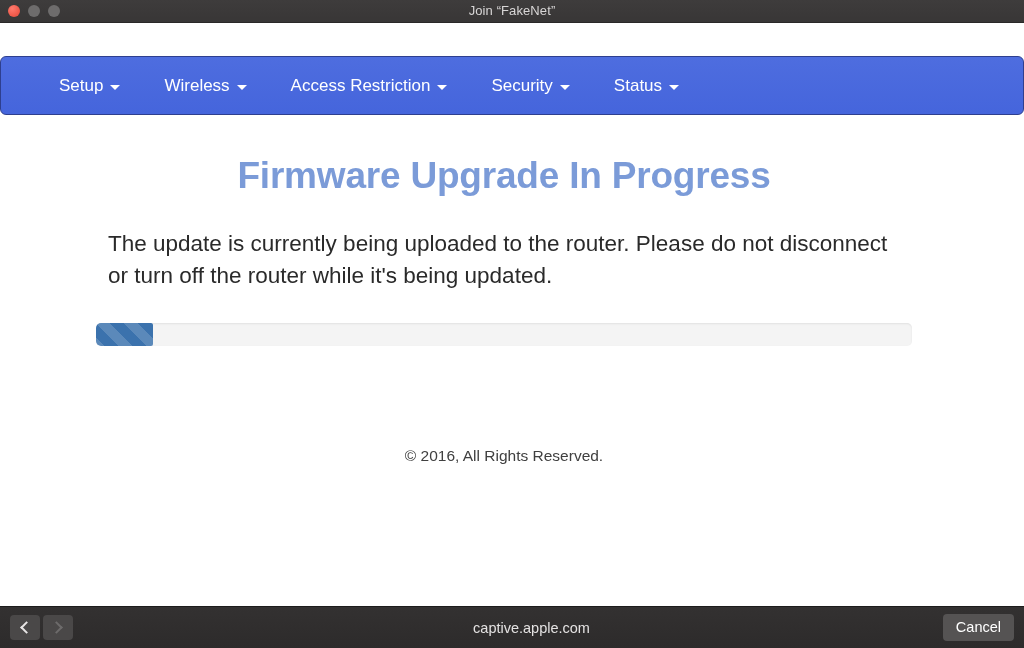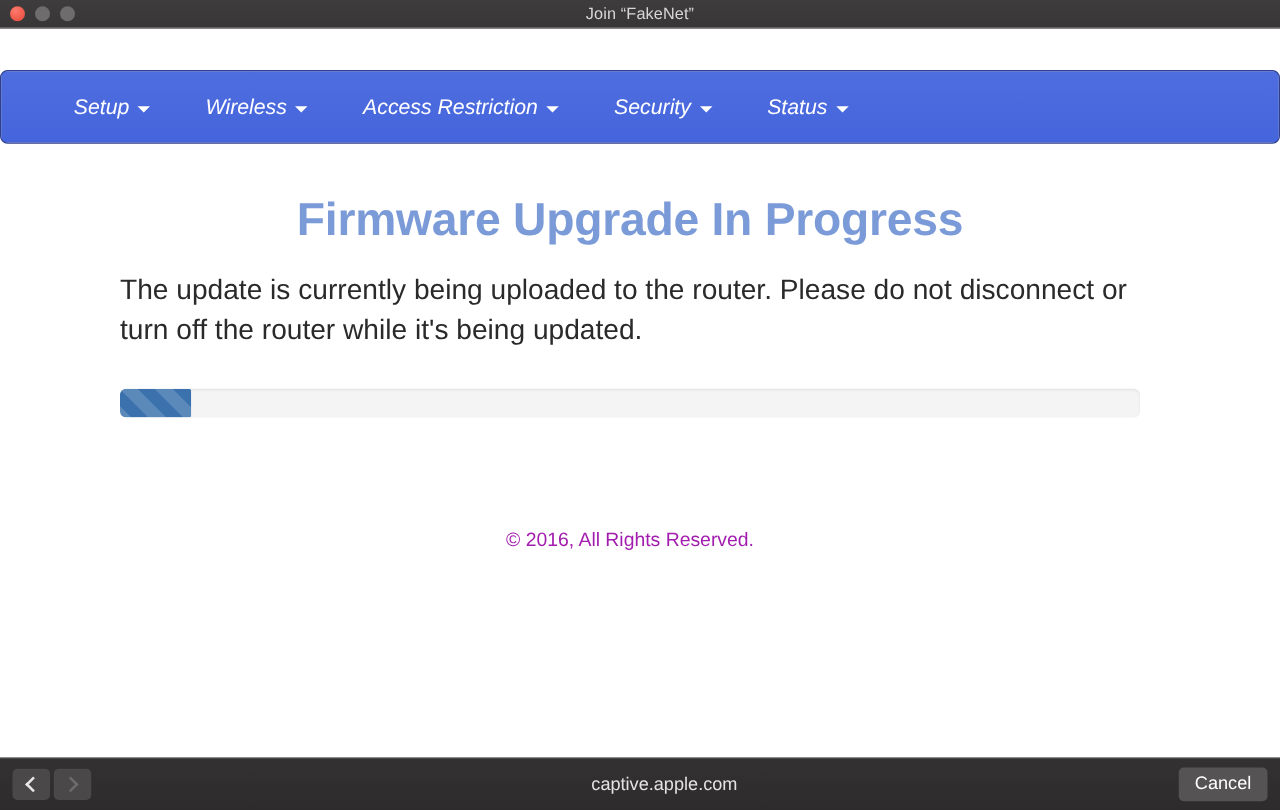--- a/index.html
+++ b/index.html
@@ -81,21 +81,20 @@
     top: 33px;
     height: 59px;
     box-sizing: border-box;
     background: #4a6ae0;
     background: linear-gradient(to bottom, #4e6ddf 0%, #4565dc 100%);
     border: 1px solid #2e3f8f;
     border-radius: 6px;
     display: flex;
     align-items: center;
     padding-left: 42px;
-    font-style: italic;
   }
   .nav-item {
     display: inline-flex;
     align-items: center;
     gap: 7px;
     color: #ffffff;
     font-size: 17px;
     line-height: 1;
     padding: 10px 16px;
     margin-right: 12px;
@@ -125,21 +124,21 @@
     margin: 0;
     padding-top: 40px;
     text-align: center;
     color: #7b9bd8;
     font-size: 37px;
     font-weight: bold;
     letter-spacing: -0.2px;
     font-family: "Liberation Sans", sans-serif;
   }
   #description {
-    margin: 0;
+    margin: 12px;
     padding: 19px 96px 0 96px;
     text-align: left;
     color: #2a2a2a;
     font-size: 22.5px;
     line-height: 1.42;
     font-family: "Liberation Sans", sans-serif;
   }
 
   
   #progress-wrap {
@@ -165,24 +164,24 @@
       rgba(255,255,255,0.16) 50%,
       rgba(255,255,255,0.16) 75%,
       rgba(0,0,0,0) 75%,
       rgba(0,0,0,0) 100%
     );
     background-size: 28px 28px;
   }
 
   
   #copyright {
-    margin: 2px;
+    margin: 13px;
     padding-top: 88px;
     text-align: center;
-    color: #a21caf;
+    color: #404040;
     font-size: 15.5px;
     font-family: "Liberation Sans", sans-serif;
   }
 
   
   #toolbar {
     flex: 0 0 42px;
     height: 42px;
     background: linear-gradient(to bottom, #333131 0%, #2d2b2b 100%);
     border-top: 1px solid #1d1c1c;

